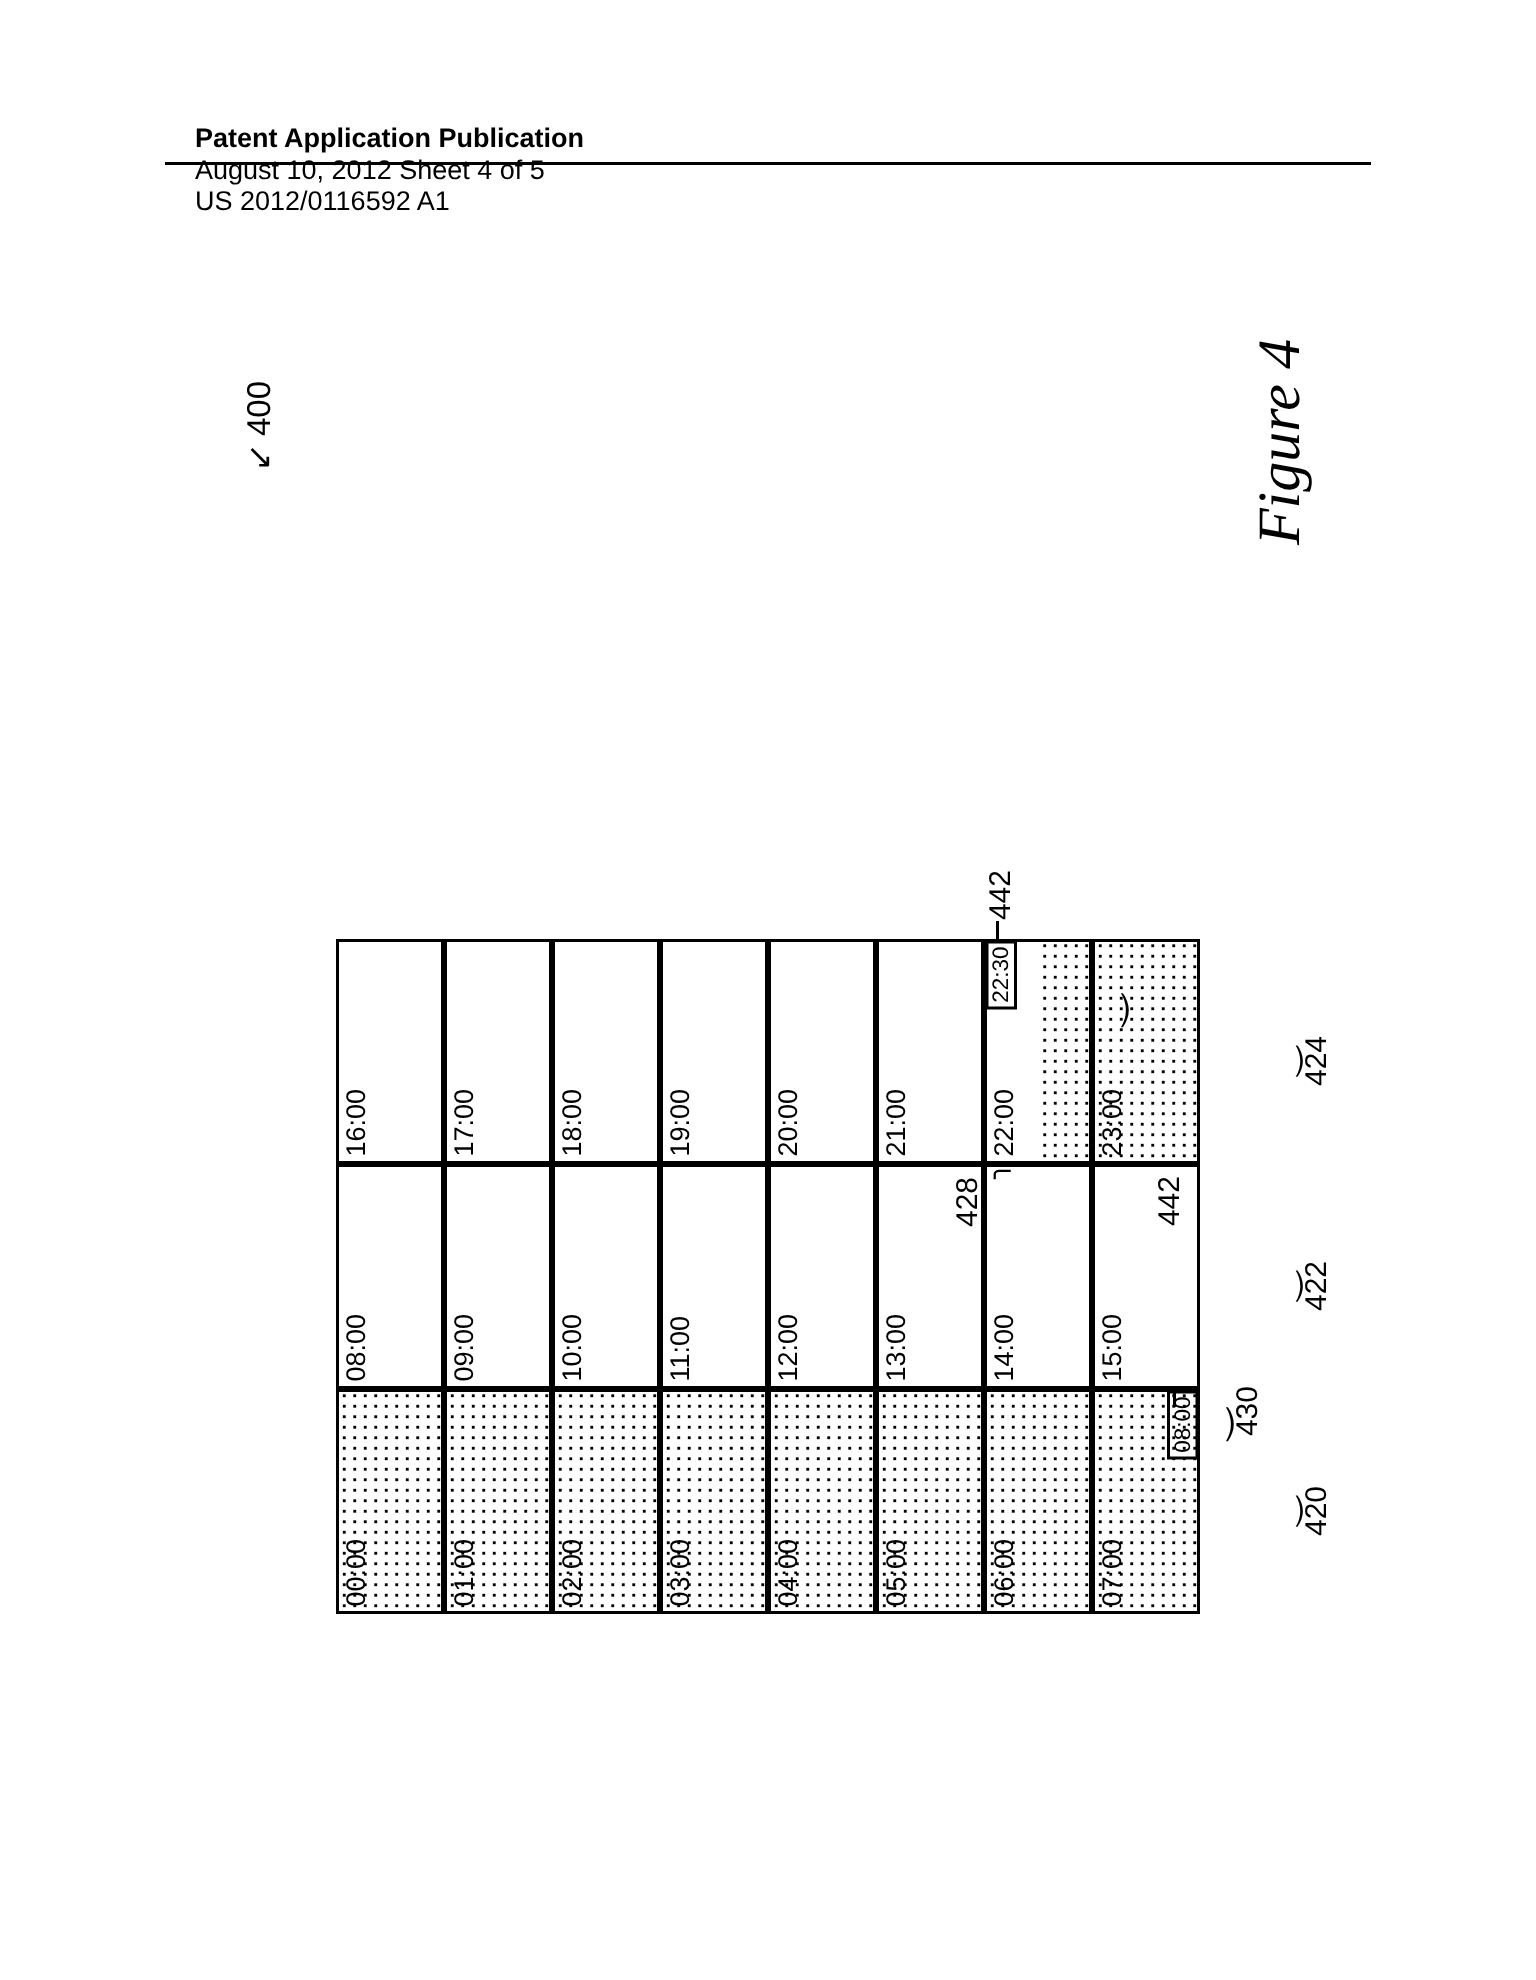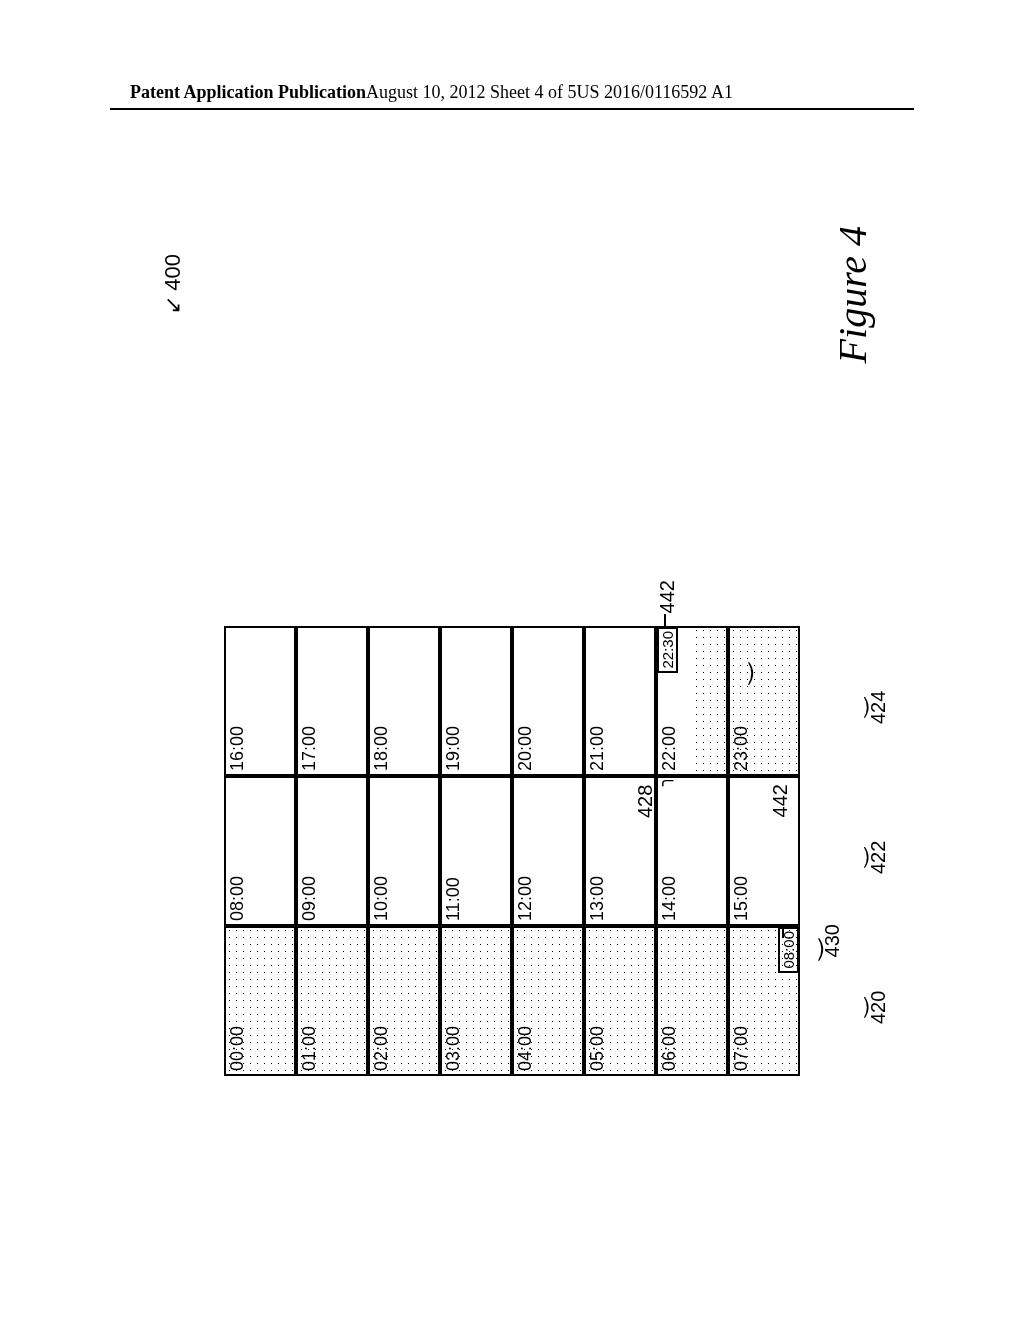--- a/index.html
+++ b/index.html
@@ -5,21 +5,22 @@
   * { box-sizing: border-box; margin: 0; padding: 0; }
   html, body { width: 1024px; height: 1320px; background: #fff; font-family: "Times New Roman", serif; }
   .page {
     width: 1024px; height: 1320px; position: relative;
   }
   .header-row {
     position: absolute; top: 82px; left: 0; right: 0;
     display: flex; justify-content: flex-start;
     padding: 0 110px 0 130px;
     font-size: 18px;
-    font-family: Liberation Serif, serif;
+    font-family: Liberation Sans, sans-serif;
+    flex-direction: column;
   }
   .header-left { font-weight: bold; }
   .header-center { }
   .header-right { }
   .header-rule {
     position: absolute; top: 108px; left: 110px; right: 110px;
     border-top: 2px solid #000;
   }
 
   
@@ -108,21 +109,21 @@
   }
 </style>
 </head>
 <body>
 
 <div class="page">
 
   <div class="header-row">
     <span class="header-left">Patent Application Publication</span>
     <span class="header-center">August 10, 2012  Sheet 4 of 5</span>
-    <span class="header-right">US 2016/0116592 A1</span>
+    <span class="header-right">US 2012/0116592 A1</span>
   </div>
   <div class="header-rule"></div>
 
   <div class="figure-wrap">
 
     <div class="ref400-arrow">
       <span class="arr">↙</span>
       <span class="num">400</span>
     </div>
 

